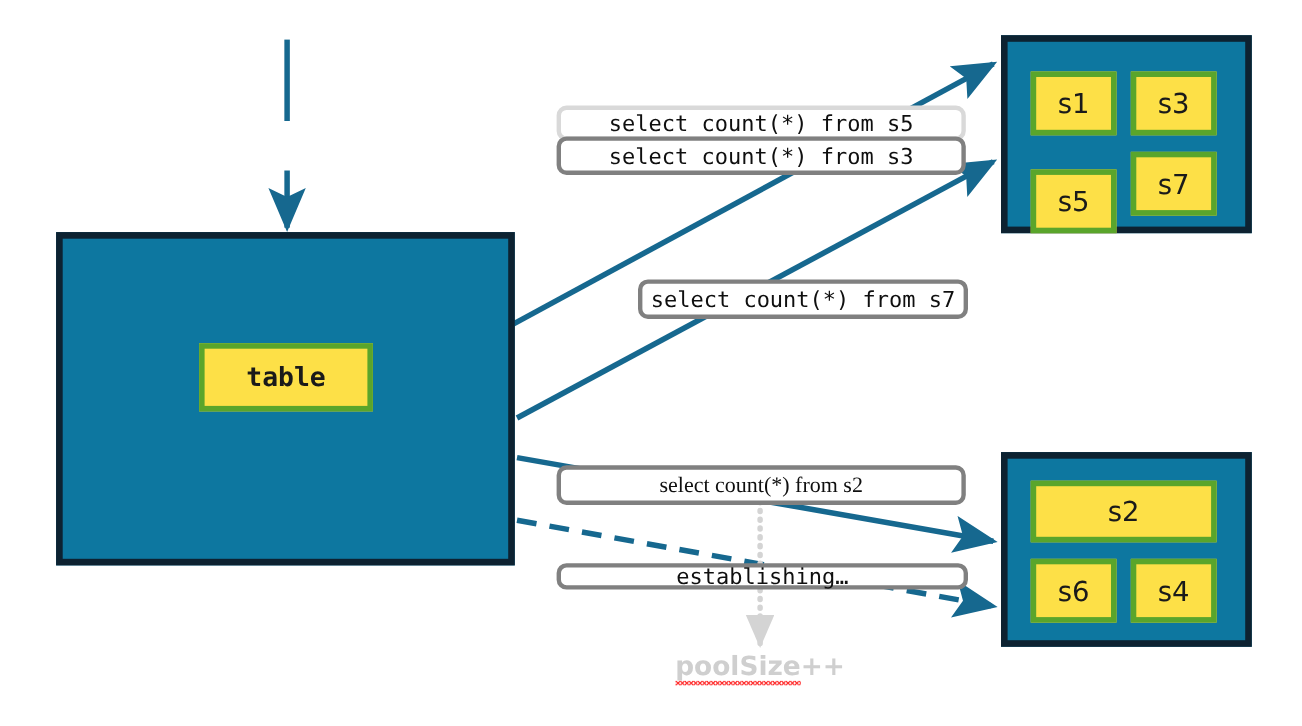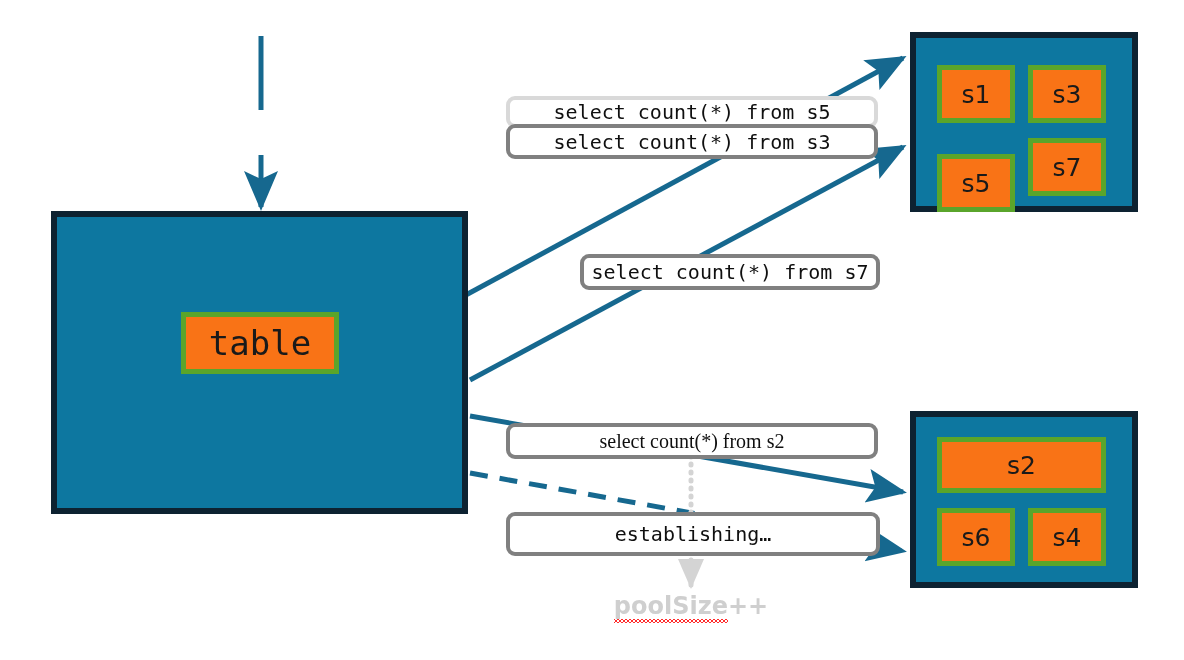--- a/index.html
+++ b/index.html
@@ -32,42 +32,43 @@
     border: 6px solid #0d2231;
     box-sizing: border-box;
   }
   .pool-main { left: 51px; top: 211px; width: 417px; height: 303px; }
   .pool-top  { left: 910px; top: 32px;  width: 228px; height: 180px; }
   .pool-bot  { left: 910px; top: 411px; width: 228px; height: 177px; }
 
   
   .sbox {
     position: absolute;
-    background: #f97316;
+    background: #fde047;
     border: 5px solid #5aa52b;
     box-sizing: border-box;
     display: flex;
     align-items: center;
     justify-content: center;
     color: #1a1a1a;
   }
   .sbox-label {
     font-family: "DejaVu Sans", "Liberation Sans", sans-serif;
     font-size: 25px;
     line-height: 1;
     letter-spacing: 0px;
   }
 
   
   .table-box {
     left: 181px; top: 312px; width: 158px; height: 62px;
   }
   .table-box .sbox-label {
     font-family: "DejaVu Sans Mono", "Liberation Mono", monospace;
-    font-size: 34px;
+    font-size: 24px;
+    font-weight: bold;
   }
 
   
   .sb-s1 { left: 937px; top: 65px;  width: 78px; height: 58px; }
   .sb-s3 { left: 1028px; top: 65px;  width: 78px; height: 58px; }
   .sb-s5 { left: 937px; top: 154px; width: 78px; height: 58px; }
   .sb-s7 { left: 1028px; top: 138px; width: 78px; height: 58px; }
 
   
   .sb-s2 { left: 937px; top: 437px; width: 169px; height: 56px; text-align: right; }
@@ -89,21 +90,21 @@
     white-space: nowrap;
   }
   .pill-dark  { border: 4px solid #808080; }
   .pill-light { border: 4px solid #d9d9d9; }
 
   .pill-table { left: 51px;  top: 110px; width: 417px; height: 45px; z-index: 7; }
   .pill-s5    { left: 506px; top: 96px;  width: 372px; height: 32px; z-index: 6; }
   .pill-s3    { left: 506px; top: 124px; width: 372px; height: 35px; z-index: 7; }
   .pill-s7    { left: 580px; top: 254px; width: 300px; height: 36px; z-index: 7; }
   .pill-s2    { left: 506px; top: 423px; width: 372px; height: 36px; z-index: 7; font-family: Liberation Serif, serif; }
-  .pill-est   { left: 506px; top: 512px; width: 374px; height: 44px; z-index: 7; }
+  .pill-est   { left: 506px; top: 512px; width: 374px; height: 24px; z-index: 7; }
 
   
   .poolsize {
     position: absolute;
     left: 591px;
     top: 592px;
     width: 200px;
     text-align: center;
     font-family: "DejaVu Sans", "Liberation Sans", sans-serif;
     font-size: 24px;

